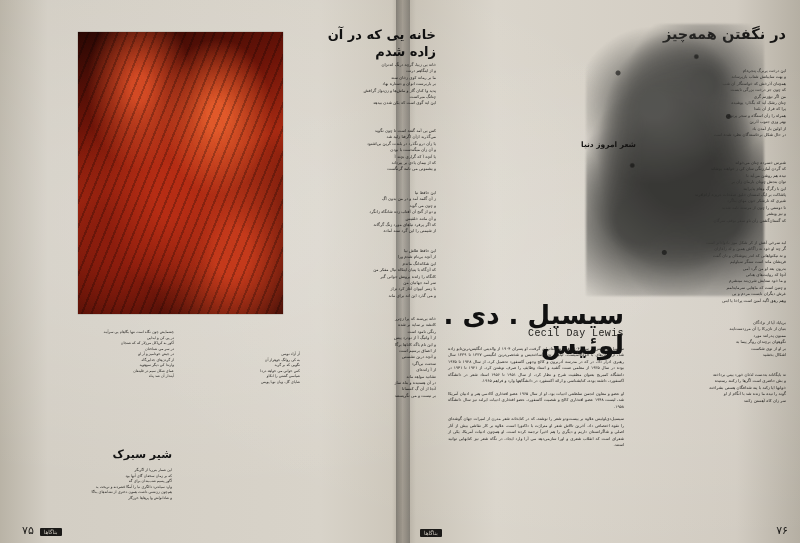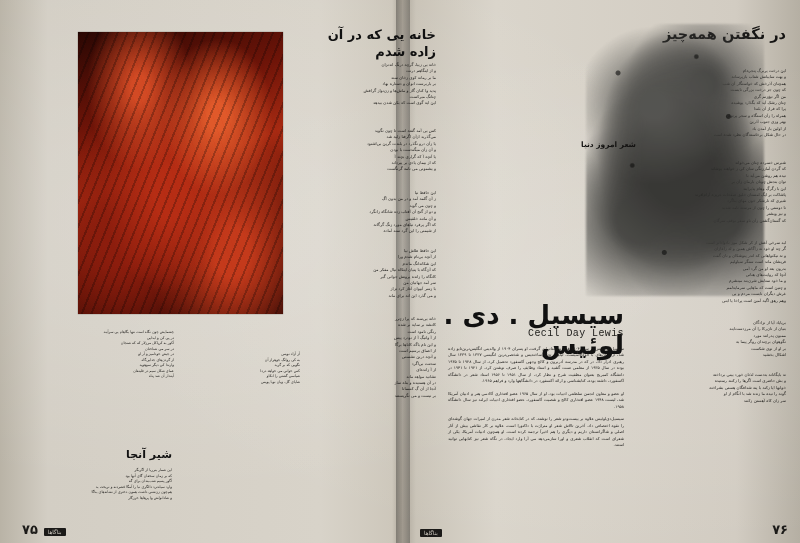--- a/index.html
+++ b/index.html
@@ -92,21 +92,21 @@
     position:absolute;left:70px;top:32px;width:205px;height:282px;
     background:
       repeating-linear-gradient(112deg, rgba(0,0,0,.28) 0 2px, rgba(0,0,0,0) 2px 9px),
       repeating-linear-gradient(72deg, rgba(255,120,60,.10) 0 1px, rgba(0,0,0,0) 1px 7px);
     mix-blend-mode:multiply;opacity:.85;
   }
 
   .folio{
     position:absolute;bottom:6px;font-size:6px;color:#1b1a18;
   }
-  .folio .num{font-weight:bold;font-size:13px;}
+  .folio .num{font-weight:normal;font-size:11px;}
   .folio-badge{
     display:inline-block;background:#1b1a18;color:#cfcac0;
     padding:1px 4px;font-size:5.5px;border-radius:1px;
   }
 </style>
 </head>
 <body>
 
 <div id="page">
 
@@ -247,21 +247,21 @@
 عمای شکل سیم در فلیتفان
 آیه‌دار آن شد پناه</div>
 
     <div class="col txt tiny poem-col" style="top:352px;right:150px;width:108px;">آز آزاد نویس
 به کی روانگ جوهراز آن
 نگویی که بر گرید
 کس خوانی می خواهد دردا
 شیاسی گشتی را انکاو
 شایای گل، ویان نویا پویس</div>
 
-    <div class="title-big" style="top:448px;right:278px;width:110px;font-size:11px;">شیر آنجا</div>
+    <div class="title-big" style="top:448px;right:278px;width:110px;font-size:11px;">شیر سبرک</div>
 
     <div class="col txt tiny poem-col" style="top:468px;right:278px;width:112px;">این شمار بنر‌ریا از اگربگر
 که بر زمان سخفان گای آنها بود
 آگور پسیم شب‌بندان برای گه
 وارد سیاه‌ترد دالگری نبا را آمگا فشردنه و نریخت بد
 هم‌چون زن‌شنی داشت همون دختری از نشانه‌های بناگا
 و شاد‌انولش وا پرهاها خرزگار</div>
 
     <div class="folio" style="left:14px;">
       <span class="folio-badge">بناگاها</span>

